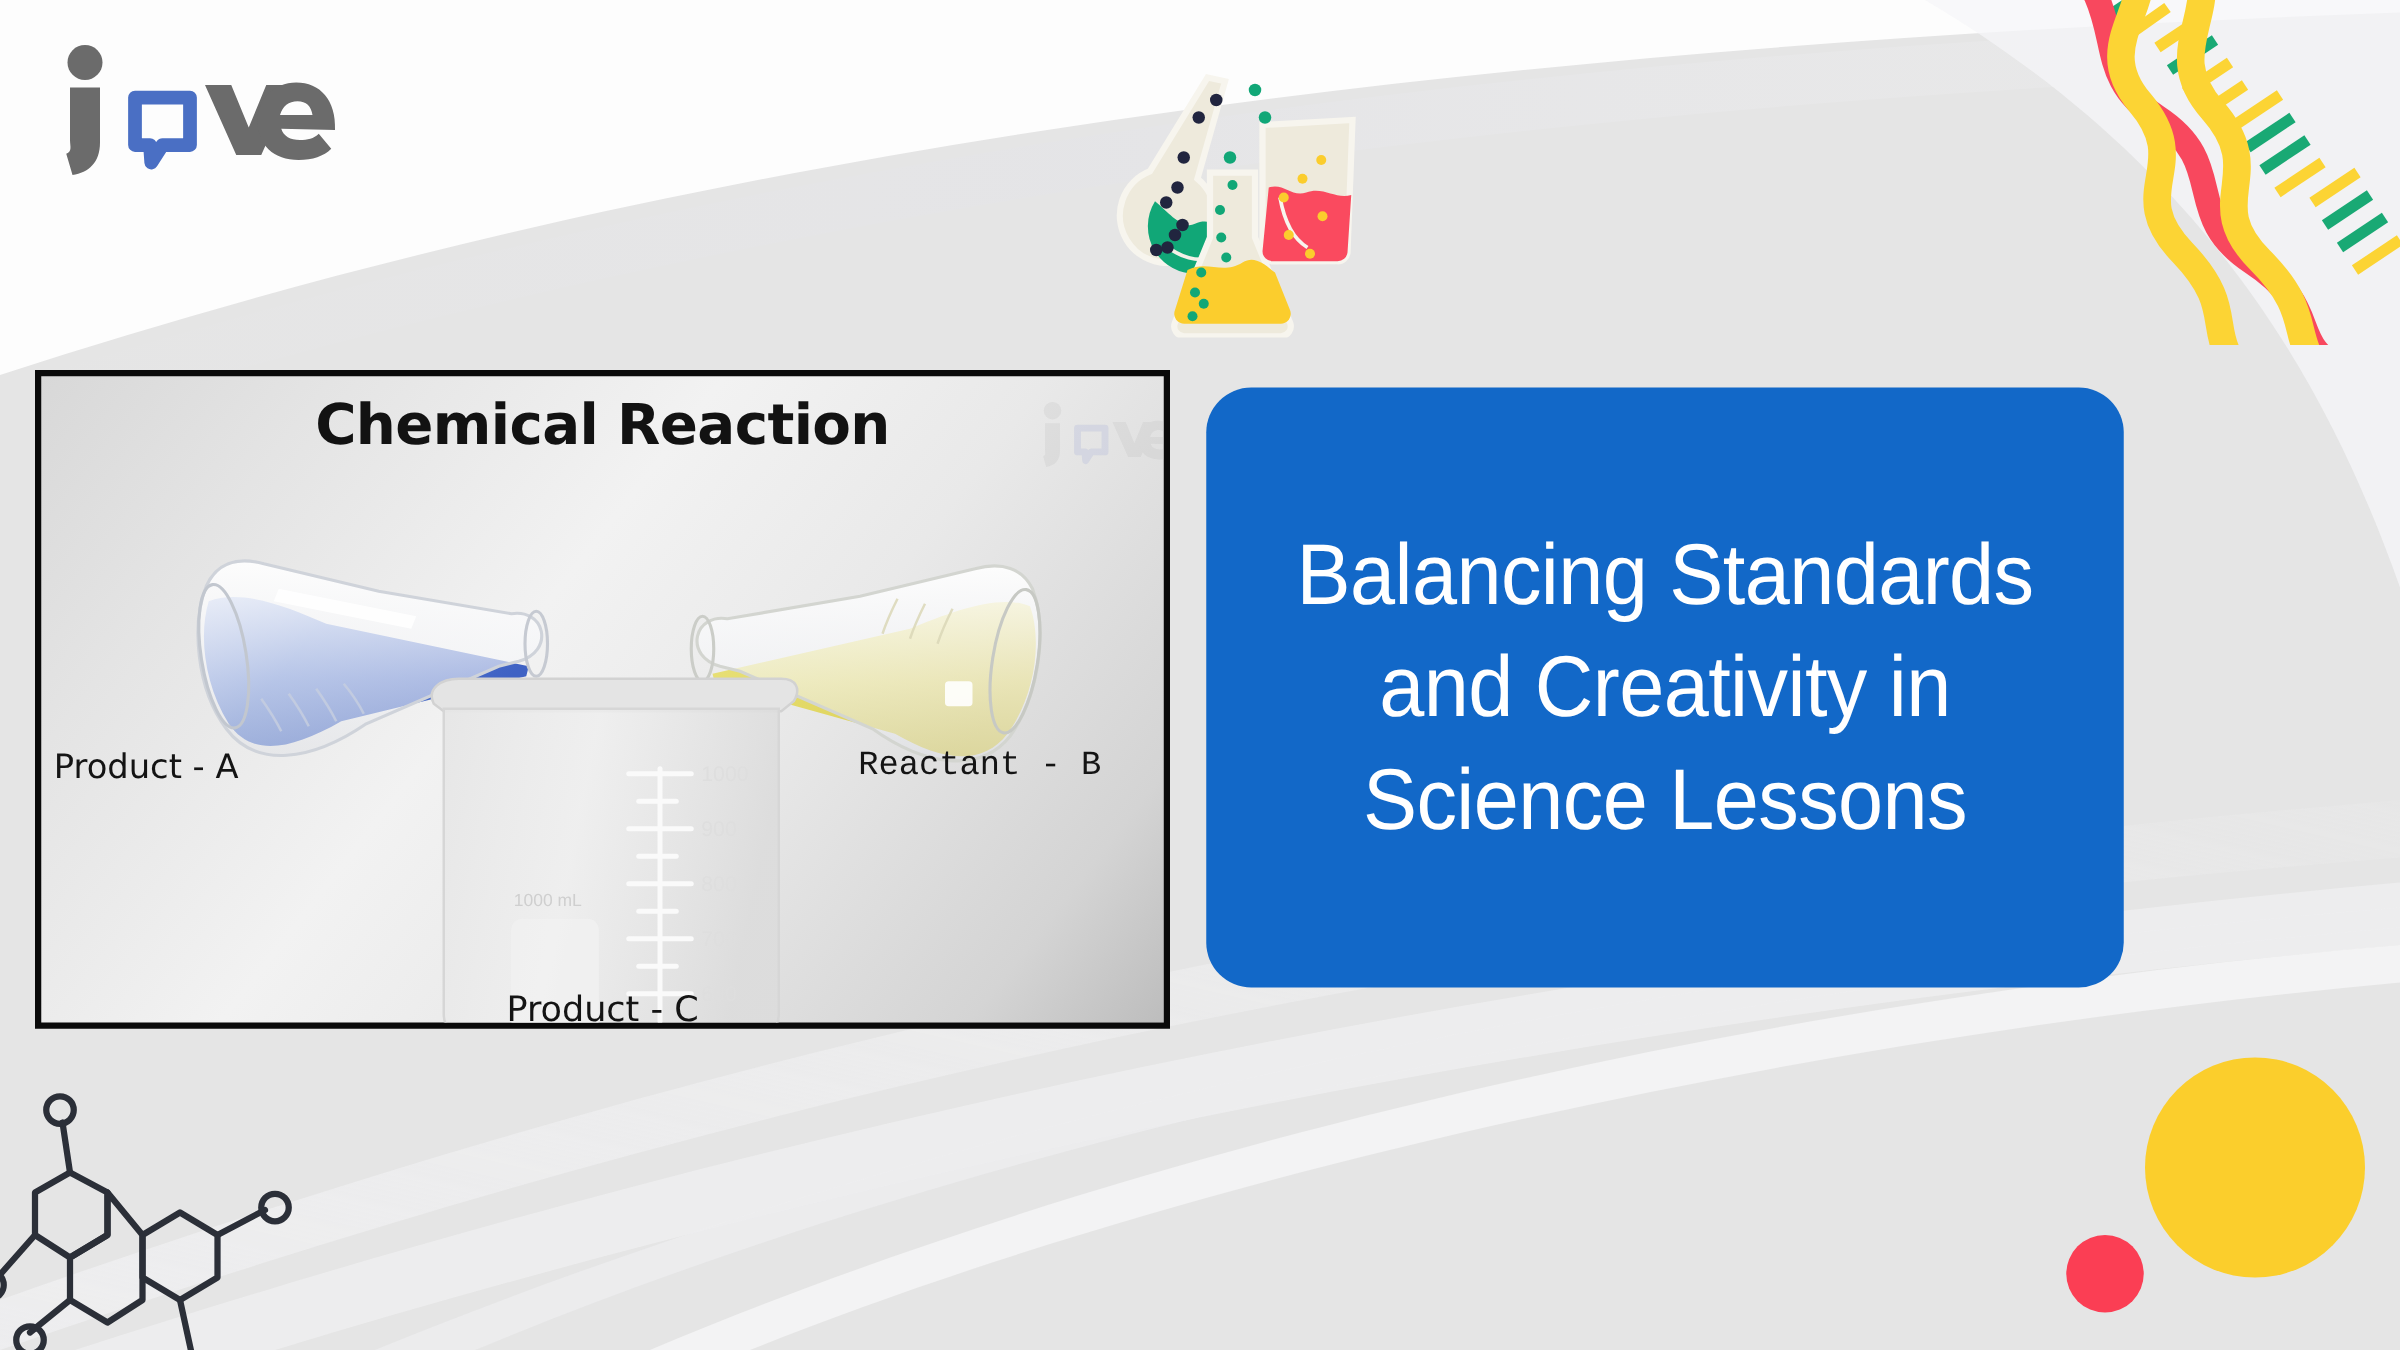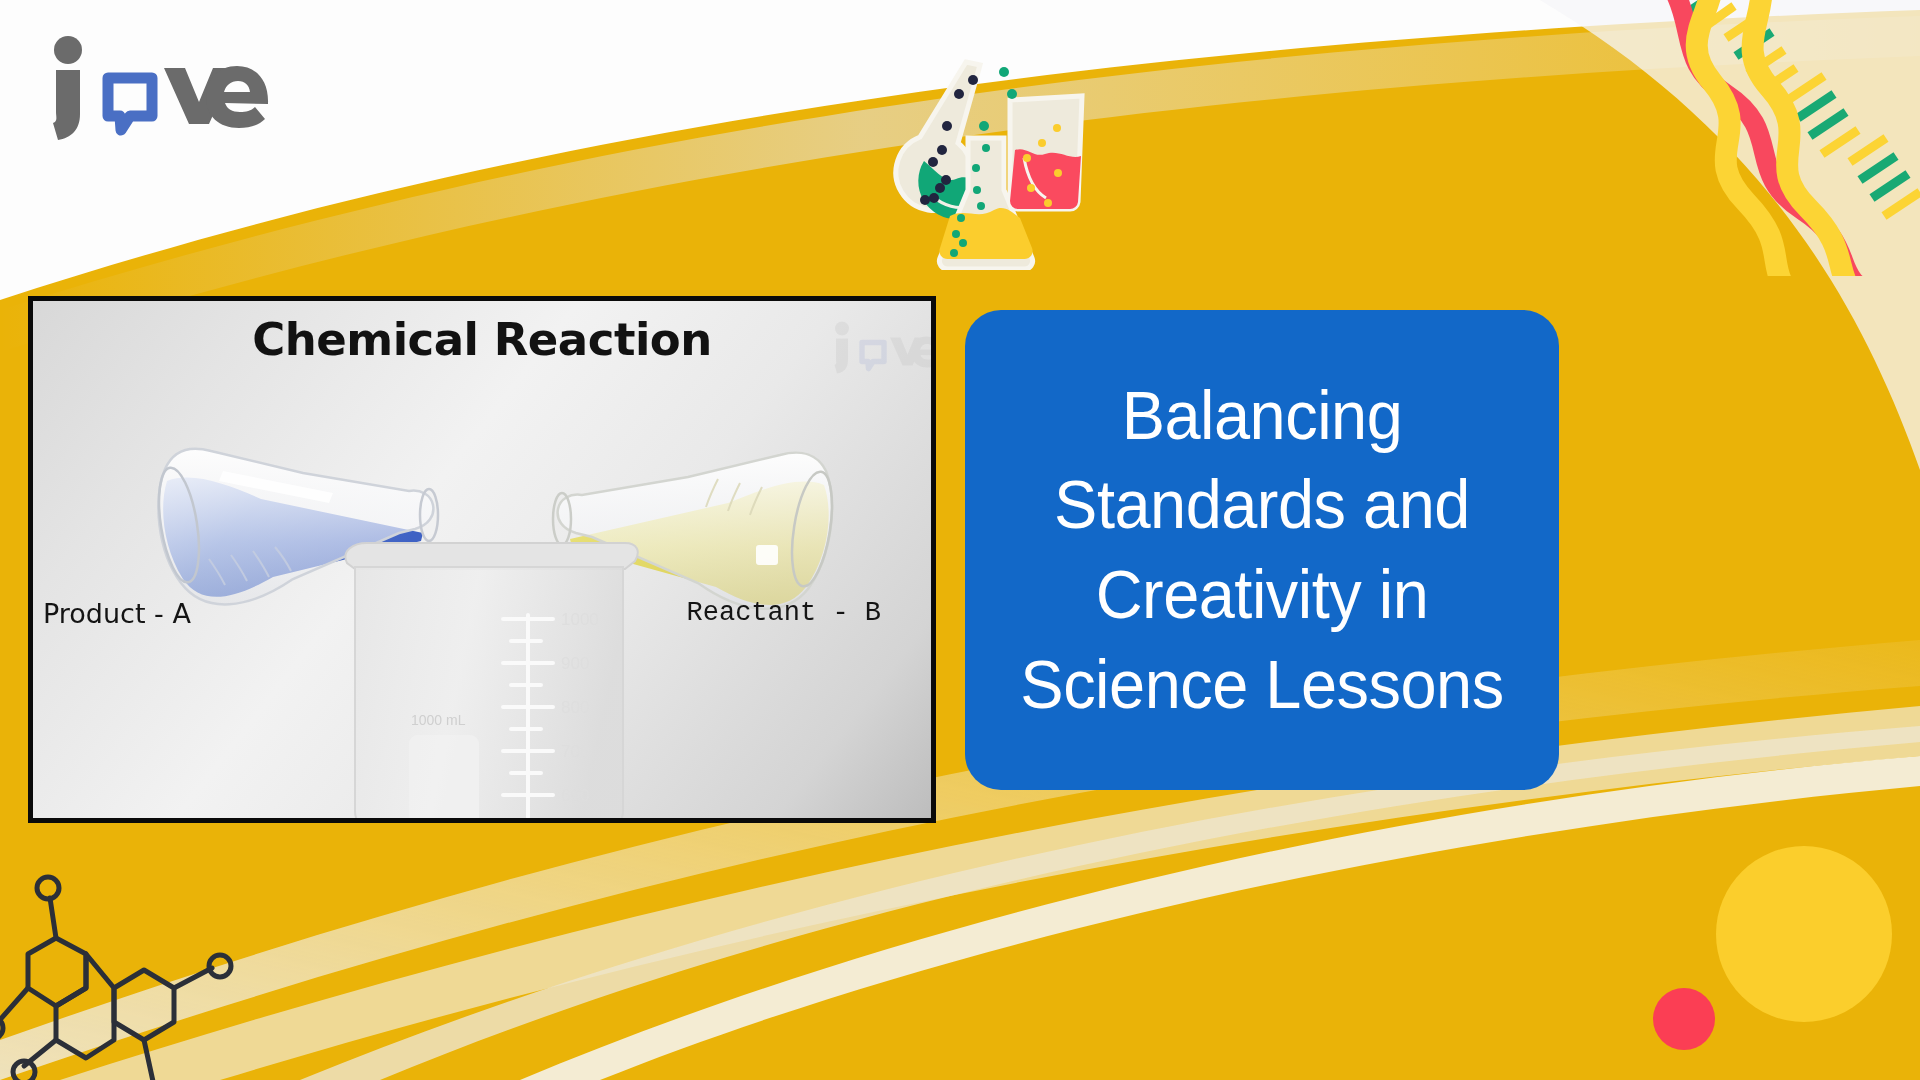--- a/index.html
+++ b/index.html
@@ -2,21 +2,21 @@
 <html><head>
 <meta charset="utf-8">
 <style>
   * { margin:0; padding:0; box-sizing:border-box; }
   html, body {
     width:1920px; height:1080px;
     overflow:hidden;
     background:#ffffff;
     font-family:"Liberation Sans", sans-serif;
   }
-  #stage { position:relative; width:1920px; height:1080px; background:#eab308; overflow:hidden; }
+  #stage { position:relative; width:1920px; height:1080px; background:#e5e5e5; overflow:hidden; }
 
   
   .bg-layer { position:absolute; inset:0; pointer-events:none; }
 
   
   .logo { position:absolute; left:42px; top:30px; width:240px; height:110px; }
 
   
   .glassware { position:absolute; left:846px; top:38px; width:260px; height:232px; }
 
@@ -66,21 +66,21 @@
     font-size:28px; color:#141414;
   }
   .flask-a { position:absolute; left:120px; top:128px; width:355px; height:190px; }
   .flask-b { position:absolute; left:455px; top:126px; width:350px; height:200px; }
   .beaker  { position:absolute; left:300px; top:228px; width:310px; height:305px; }
 
   
   .title-card {
     position:absolute;
     left:965px; top:310px;
-    width:594px; height:480px;
+    width:734px; height:480px;
     background:#1268c8;
     border-radius:36px;
     display:flex; align-items:center; justify-content:center;
     padding:0 26px;
   }
   .title-text {
     color:#ffffff;
     font-family:"Liberation Sans", sans-serif;
     font-size:69px;
     font-weight:400;
@@ -338,19 +338,20 @@
         <text x="228" y="228">700</text>
         <text x="228" y="272">600</text>
       </g>
 
       <text x="78" y="196" fill="#cfcfcf" font-family="Liberation Sans, sans-serif" font-size="14">1000 mL</text>
       <rect x="76" y="206" width="70" height="90" rx="9" fill="#f0f0f0" opacity="0.95"></rect>
     </svg>
 
     <div class="label-a">Product - A</div>
     <div class="label-b">Reactant - B</div>
+    <div class="label-c">Product - C</div>
   </div>
 
   <div class="title-card">
     <div class="title-text">Balancing Standards and Creativity in Science Lessons</div>
   </div>
 
 </div>
 
 </body></html>

